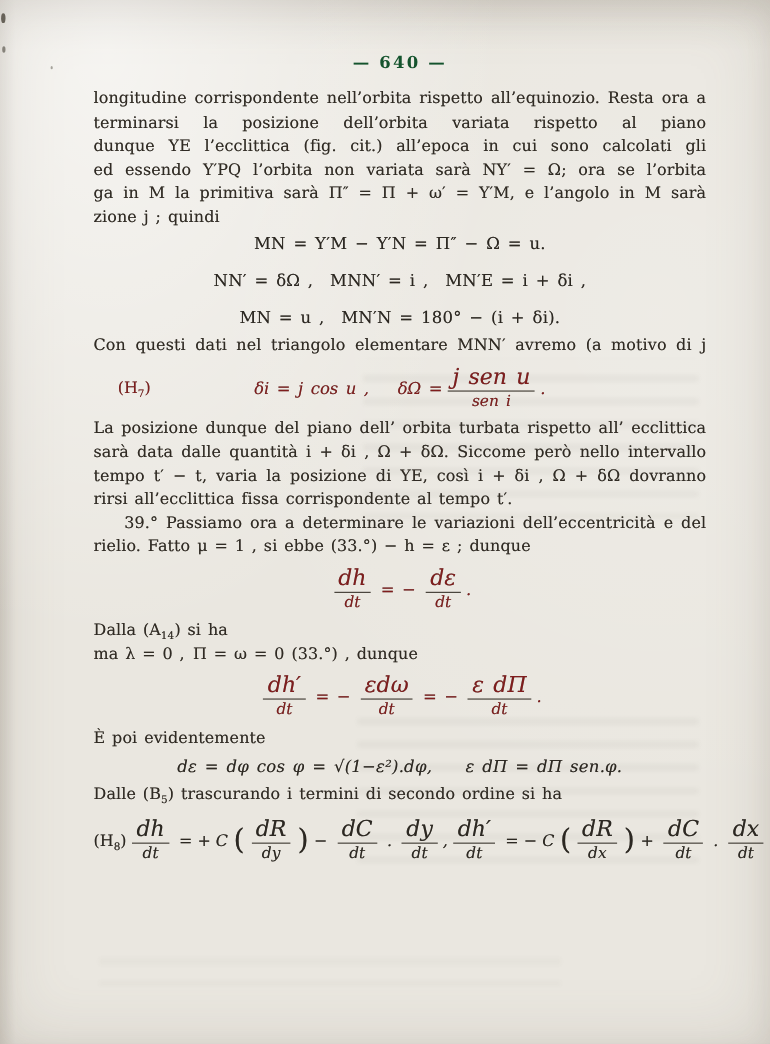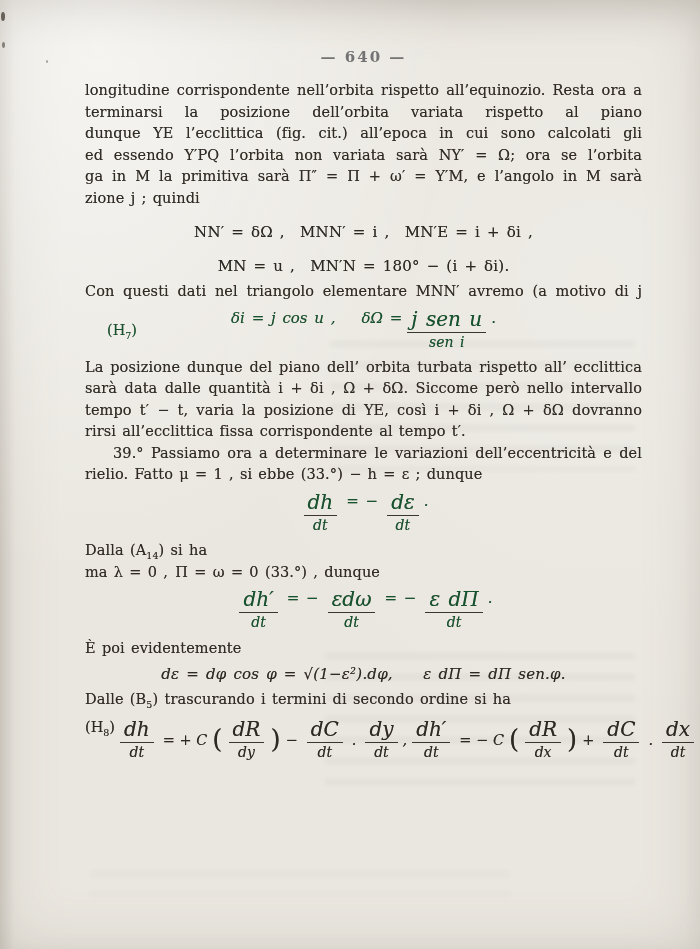--- a/index.html
+++ b/index.html
@@ -15,50 +15,50 @@
     content:"";position:absolute;inset:0;pointer-events:none;
     background:
       radial-gradient(ellipse at 14% 5%, rgba(255,255,255,.55), transparent 42%),
       radial-gradient(ellipse at 85% 30%, rgba(255,255,255,.18), transparent 50%),
       linear-gradient(180deg, rgba(125,115,98,.10), transparent 46px),
       linear-gradient(90deg, rgba(110,100,85,.14), transparent 14px);
   }
   .content{position:absolute;left:85px;top:46px;width:557px;}
   .pagenum{
     text-align:center;font-size:15px;letter-spacing:2px;height:22px;line-height:22px;
-    margin-bottom:12px;font-weight:bold;color:#737373;
+    margin-bottom:12px;font-weight:bold;color:#14532d;
   }
   .tl{
     font-size:14.5px;line-height:21.5px;height:21.5px;white-space:nowrap;
     letter-spacing:.1px;word-spacing:1.5px;color:#302b24;
     text-shadow:0 0 .5px rgba(46,42,35,.55);
   }
   .just{white-space:normal;text-align:justify;text-align-last:justify;overflow:hidden;}
   .ind{text-indent:28px;}
   .eq{
     text-align:center;font-size:15px;line-height:22px;
     letter-spacing:.2px;word-spacing:2px;color:#2c2822;
     text-shadow:0 0 .5px rgba(46,42,35,.55);
   }
   .eq.it, .it{font-style:italic;}
   .eq.mn{margin:1px 0;}
   .eq.sp{margin-top:12px;}
   .eq.pad{margin:4px 0;}
   .mt4{margin-top:4px;}
   .eqrow{
-    position:relative;display:flex;align-items:flex-start;justify-content:center;
+    position:relative;display:flex;align-items:center;justify-content:center;
     min-height:40px;margin:6px 0;font-size:15px;font-style:italic;
-    word-spacing:2px;color:#14532d;text-shadow:0 0 .5px rgba(46,42,35,.55);
+    word-spacing:2px;color:#7f1d1d;text-shadow:0 0 .5px rgba(46,42,35,.55);
   }
   .eqrow .lbl{
     position:absolute;left:22px;top:50%;transform:translateY(-50%);
     font-style:normal;font-size:14.5px;
   }
   .eqrow-h8{
-    display:flex;align-items:flex-start;justify-content:space-between;
+    display:flex;align-items:center;justify-content:space-between;
     min-height:46px;margin-top:8px;font-size:14.5px;font-style:italic;
     padding-right:4px;color:#2c2822;text-shadow:0 0 .5px rgba(46,42,35,.55);
   }
   .eqrow-h8 .lbl{font-style:normal;}
   .grp{display:flex;align-items:center;}
   .frac{
     display:inline-block;vertical-align:middle;text-align:center;
     margin:0 5px;position:relative;top:-1px;line-height:1.1;
   }
   .frac .num{display:block;font-size:20px;padding:0 4px 2px;border-bottom:1.3px solid #3a352d;}
@@ -93,20 +93,21 @@
   <div class="content">
     <div class="pagenum">— 640 —</div>
 
     <div class="tl just">longitudine corrispondente nell’orbita rispetto all’equinozio. Resta ora a de-</div>
     <div class="tl just">terminarsi la posizione dell’orbita variata rispetto al piano dell’ecclittica. Sia</div>
     <div class="tl just">dunque ΥE l’ecclittica (fig. cit.) all’epoca in cui sono calcolati gli elementi ,</div>
     <div class="tl just">ed essendo Υ′PQ l’orbita non variata sarà NΥ′ = Ω; ora se l’orbita variata se-</div>
     <div class="tl just">ga in M la primitiva sarà Π″ = Π + ω′ = Υ′M, e l’angolo in M sarà l’inclina-</div>
     <div class="tl">zione j ; quindi</div>
 
+    <div class="eq mn">MN = Υ′M − Υ′N = Π″ − Ω = u.</div>
 
 
     <div class="eq sp">NN′ = δΩ , MNN′ = i , MN′E = i + δi ,</div>
     <div class="eq sp">MN = u , MN′N = 180° − (i + δi).</div>
 
     <div class="tl just mt4">Con questi dati nel triangolo elementare MNN′ avremo (a motivo di j picco-</div>
 
     <div class="eqrow">
       <span class="lbl"><span>(H</span><sub class="s">7</sub><span>)</span></span>
       <span>δi = j cos u ,</span>

